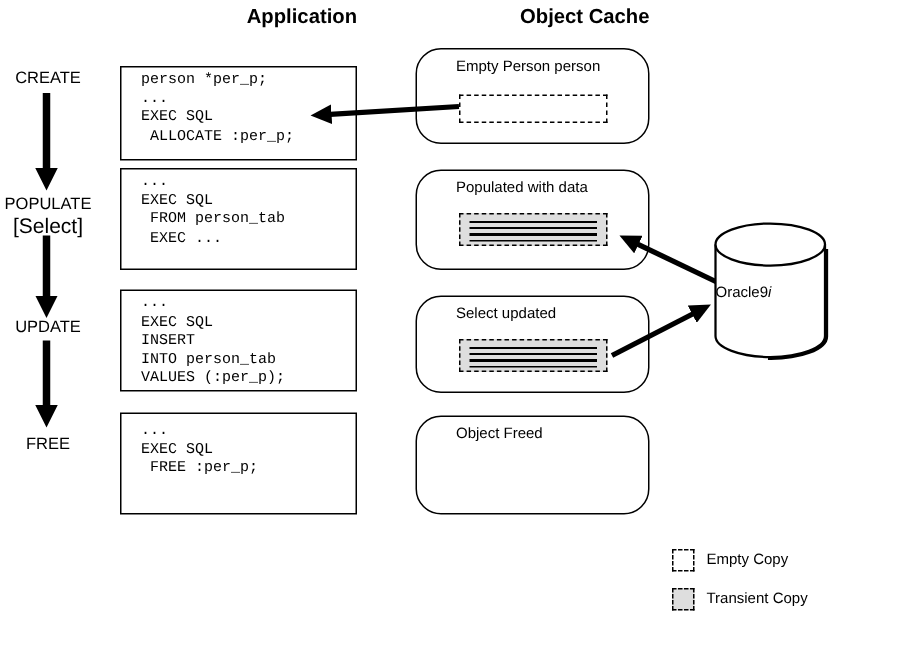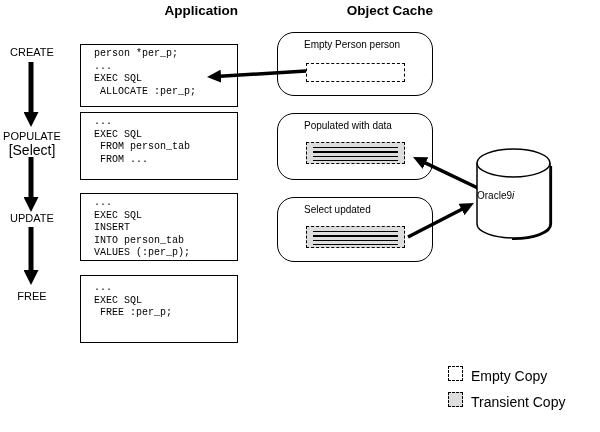--- a/index.html
+++ b/index.html
@@ -62,21 +62,21 @@
     background:repeating-linear-gradient(to bottom,var(--ink) 0 1.4px,transparent 1.4px 4.3px);
   }
 
   
   .db-label{position:absolute;left:477px;top:190px;width:73px;text-align:left;font-size:10px;white-space:nowrap;}
 
   
   .legend-swatch{position:absolute;left:448px;width:15px;height:15px;border:1.2px dashed var(--ink);box-sizing:border-box;}
   .lg1{top:366px;background:var(--bg);}
   .lg2{top:392px;background:var(--transient-fill);}
-  .legend-label{position:absolute;left:471px;font-size:14px;white-space:nowrap;}
+  .legend-label{position:absolute;left:471px;font-size:10px;white-space:nowrap;}
   .lgt1{top:368px;}
   .lgt2{top:394px;}
 
   
   .overlay{position:absolute;left:0;top:0;width:600px;height:432px;pointer-events:none;}
 </style>
 </head>
 <body>
 
 <div class="canvas">
@@ -93,21 +93,21 @@
   <div class="code-box cb1">
     <div class="code-line">person *per_p;</div>
     <div class="code-line">...</div>
     <div class="code-line">EXEC SQL</div>
     <div class="code-line"> ALLOCATE :per_p;</div>
   </div>
   <div class="code-box cb2">
     <div class="code-line">...</div>
     <div class="code-line">EXEC SQL</div>
     <div class="code-line"> FROM person_tab</div>
-    <div class="code-line"> FROM ...</div>
+    <div class="code-line"> EXEC ...</div>
   </div>
   <div class="code-box cb3">
     <div class="code-line">...</div>
     <div class="code-line">EXEC SQL</div>
     <div class="code-line">INSERT</div>
     <div class="code-line">INTO person_tab</div>
     <div class="code-line">VALUES (:per_p);</div>
   </div>
   <div class="code-box cb4">
     <div class="code-line">...</div>
@@ -116,20 +116,23 @@
   </div>
 
   <div class="cache-box ccb1">
     <div class="cache-label">Empty Person person</div>
   </div>
   <div class="cache-box ccb2">
     <div class="cache-label">Populated with data</div>
   </div>
   <div class="cache-box ccb3">
     <div class="cache-label">Select updated</div>
+  </div>
+  <div class="cache-box ccb4">
+    <div class="cache-label">Object Freed</div>
   </div>
 
   <div class="copy-box copy-empty copy1"></div>
   <div class="copy-box copy-transient copy2">
     <div class="copy-lines"></div>
   </div>
   <div class="copy-box copy-transient copy3">
     <div class="copy-lines"></div>
   </div>
 

